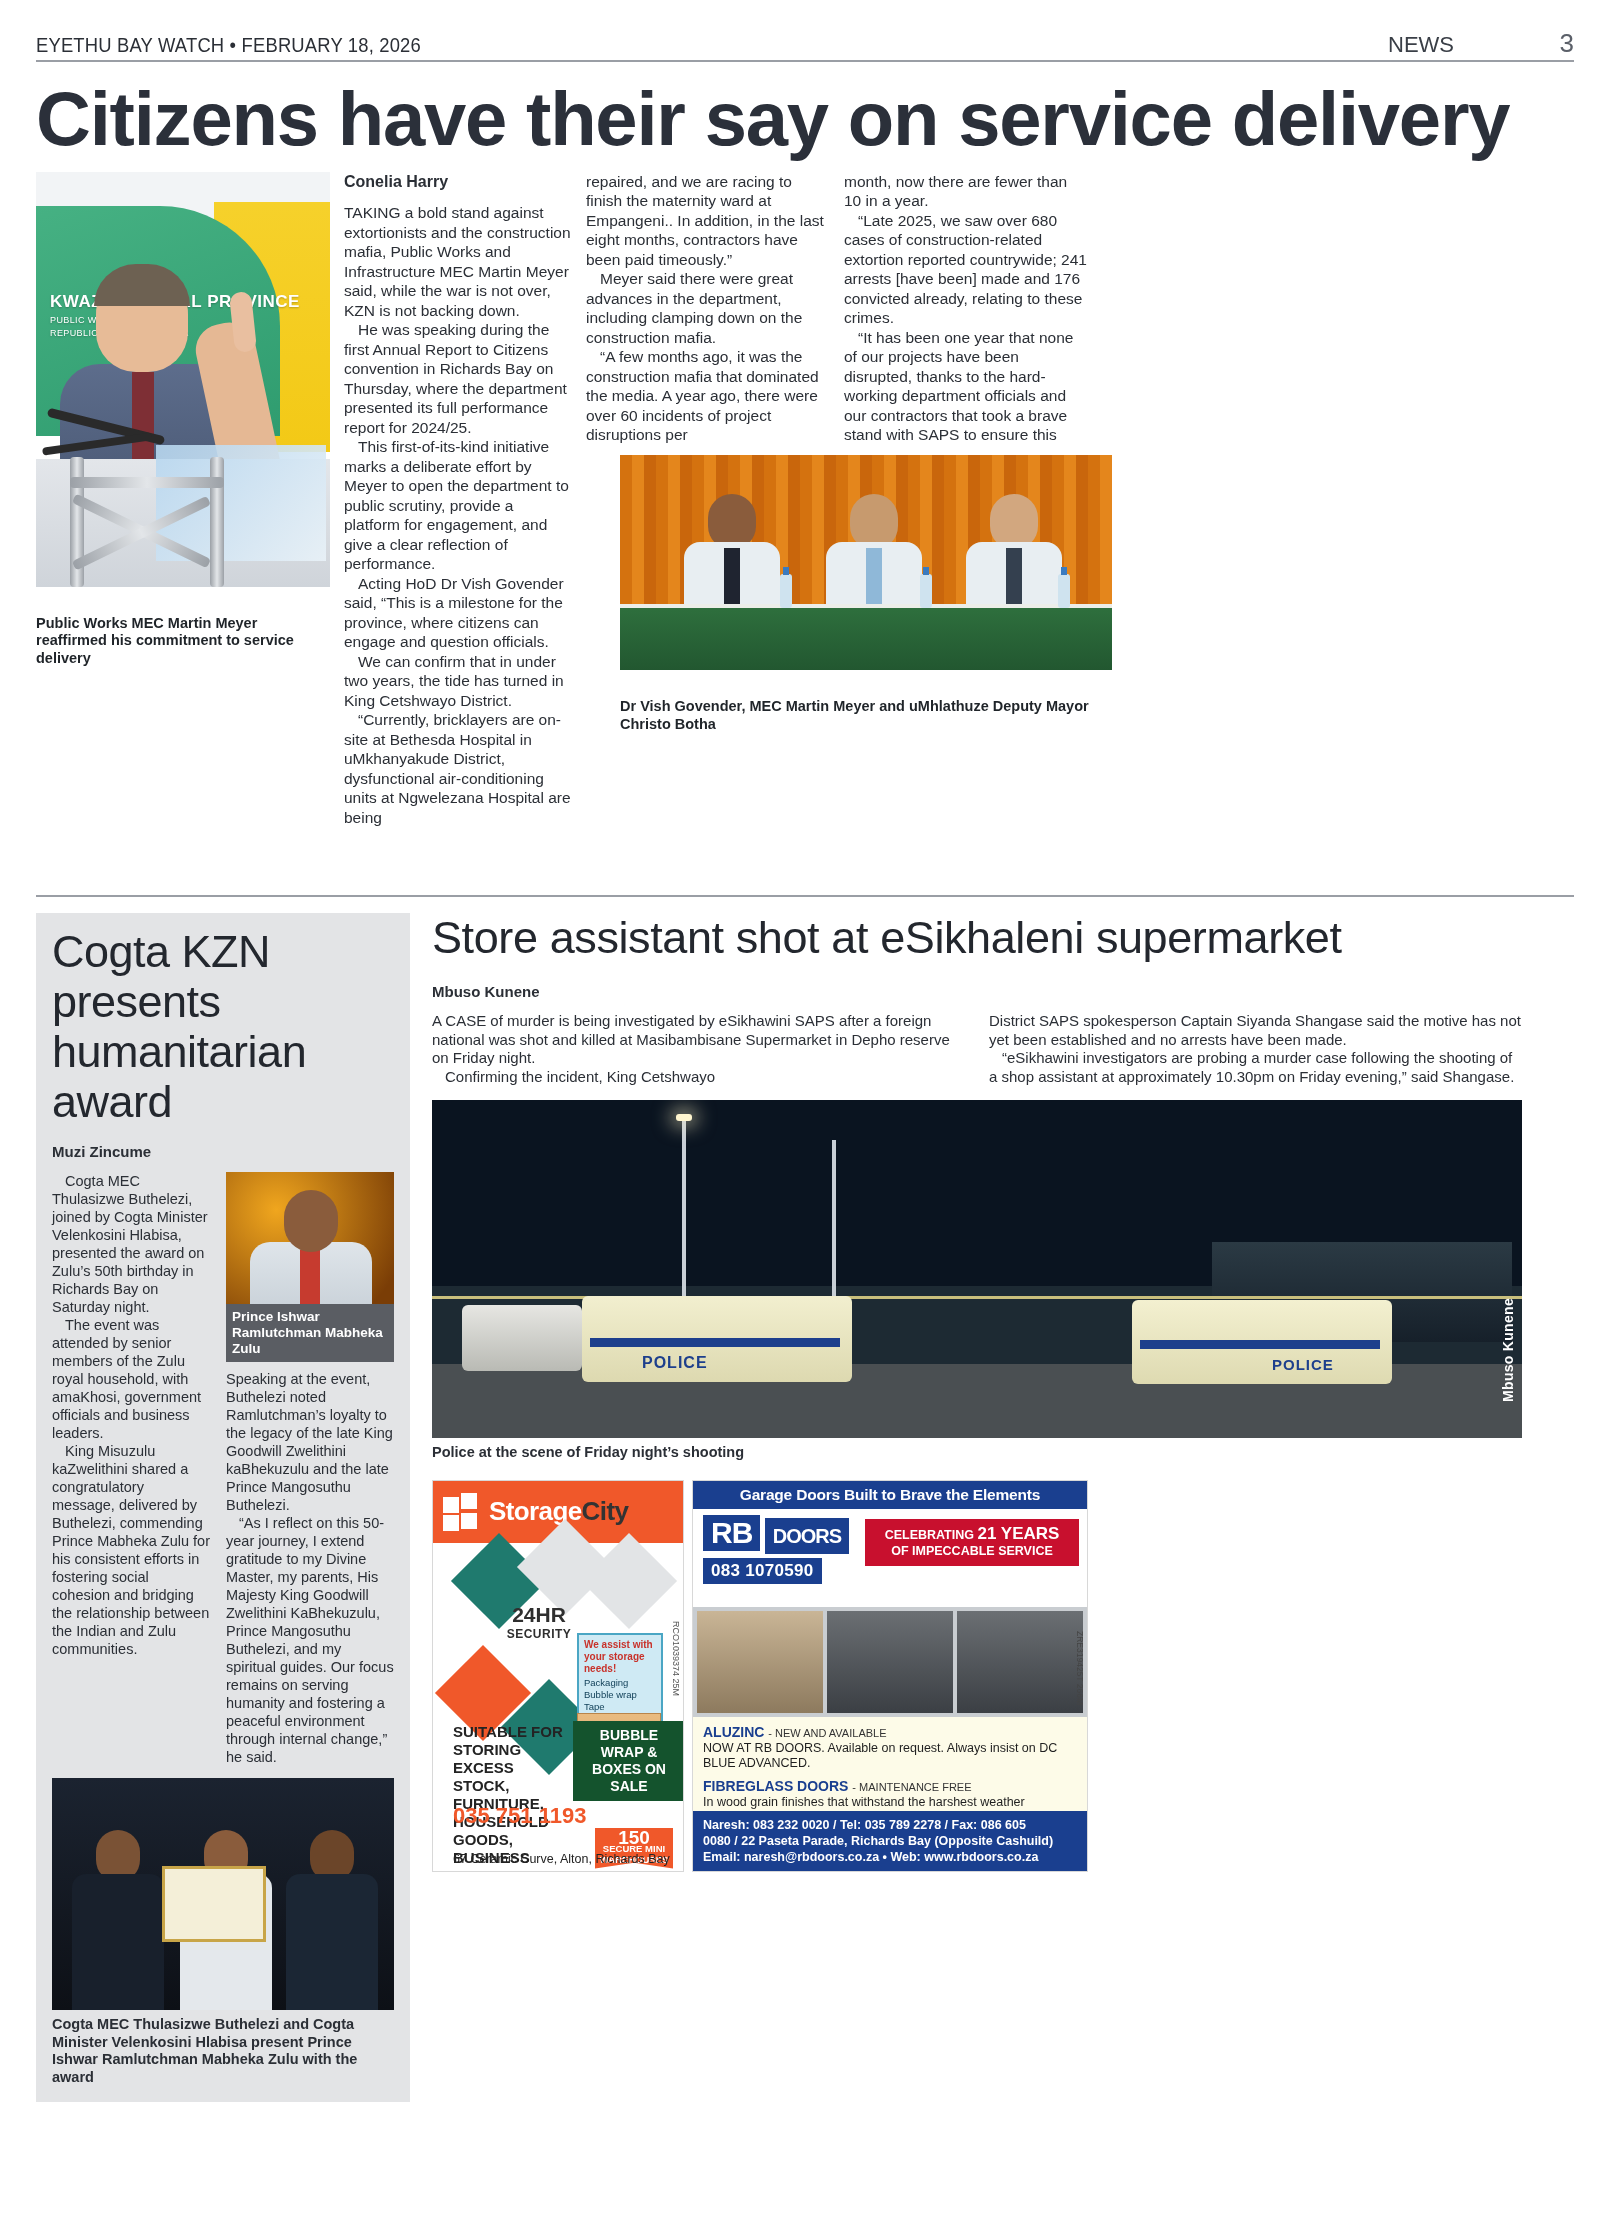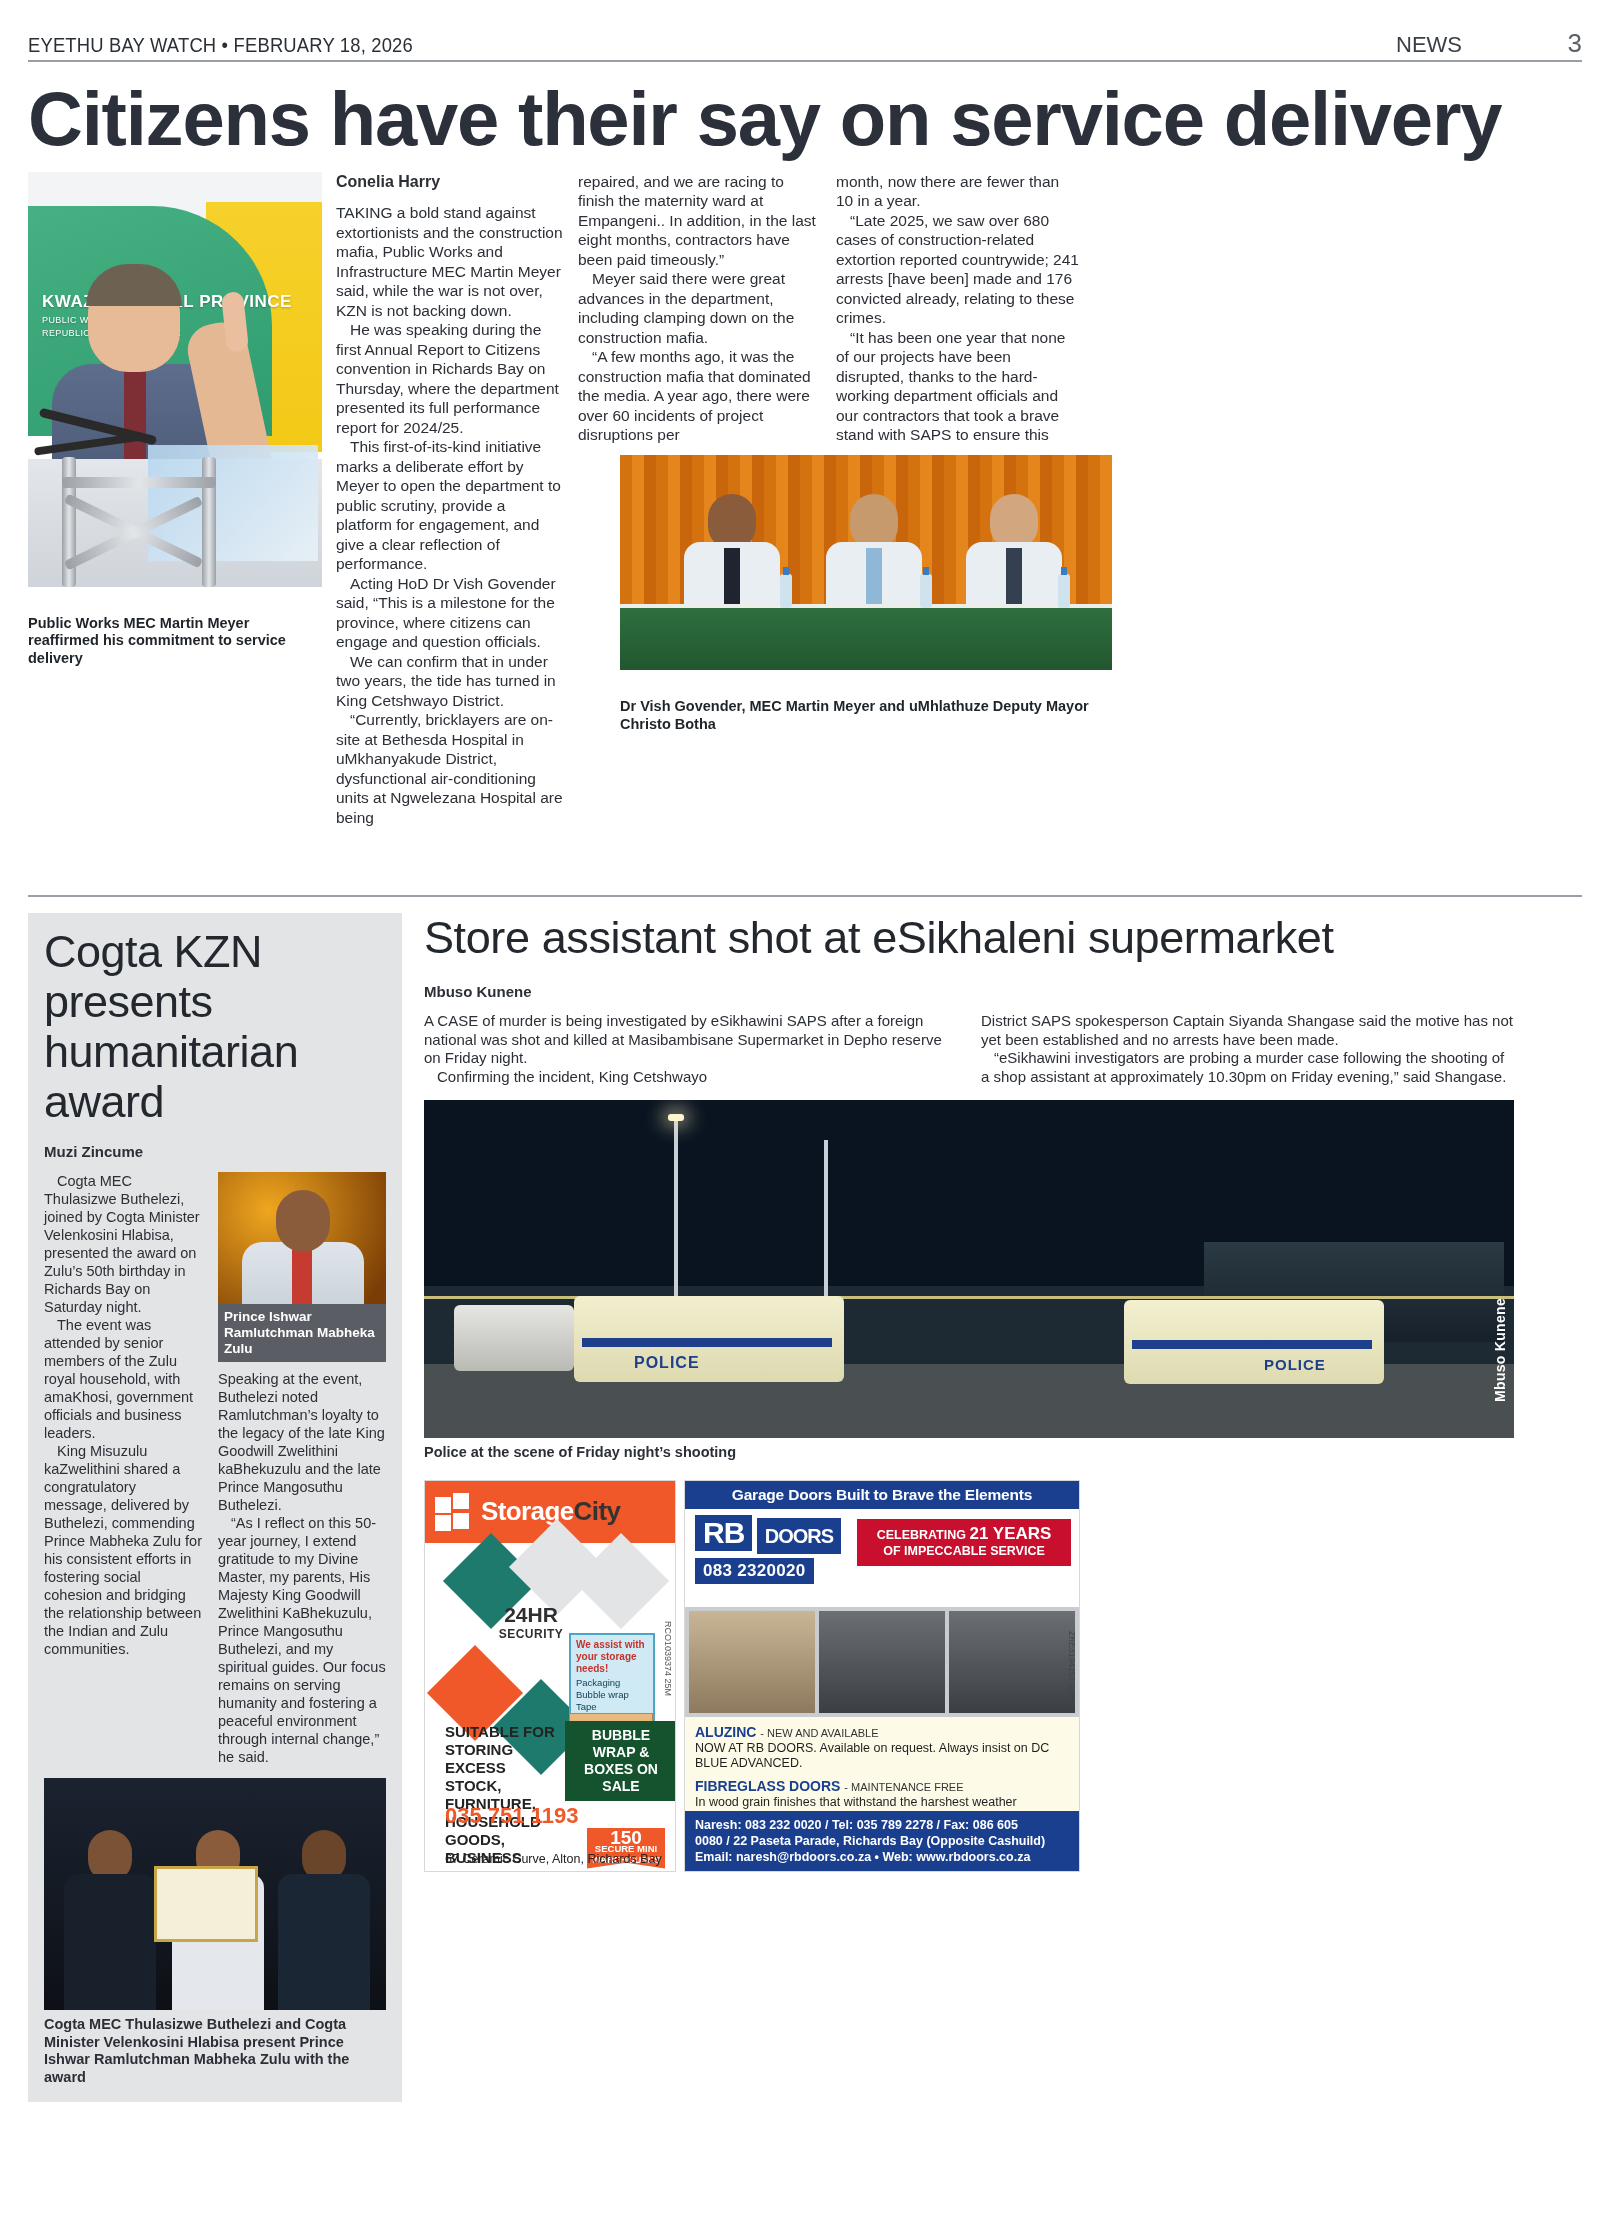--- a/index.html
+++ b/index.html
@@ -4,21 +4,21 @@
 <style>
   * { box-sizing: border-box; margin: 0; padding: 0; }
   body {
     width: 1610px; height: 2224px;
     background: #ffffff;
     font-family: "Liberation Sans", sans-serif;
     color: #2b2f36;
     position: relative;
     overflow: hidden;
   }
-  .page { position: relative; width: 1610px; height: 2224px; padding: 0 28px; }
+  .page { position: relative; width: 1610px; height: 2224px; padding: 0 36px; }
 
   
   .masthead { display: flex; align-items: baseline; padding-top: 28px; height: 54px; }
   .mh-left { font-size: 20px; letter-spacing: .2px; font-family: "Liberation Sans Narrow","Liberation Sans", sans-serif; transform: scaleX(.92); transform-origin: left; white-space: nowrap; }
   .mh-mid { margin-left: auto; font-size: 22px; color: #3a3f47; }
   .mh-right { width: 120px; text-align: right; font-size: 26px; color: #5b6069; }
   .rule-top { border-top: 2px solid #9a9ea5; margin-top: 6px; }
 
   
   h1.headline {
@@ -424,21 +424,21 @@
             <div class="sc-code">RCO1039374 25M</div>
           </div>
         </div>
 
         <div class="ad-rb">
           <div class="rb-top">Garage Doors Built to Brave the Elements</div>
           <div class="rb-mid">
             <div class="rb-logo">
               <div class="rb-rb">RB</div>
               <div class="rb-rb" style="font-size:20px;">DOORS</div>
-              <div class="rb-phone">083 2320020</div>
+              <div class="rb-phone">083 1070590</div>
             </div>
             <div class="rb-cel">
               <span>CELEBRATING</span>
               <b>21 YEARS</b><br>
               <span>OF IMPECCABLE SERVICE</span>
             </div>
           </div>
           <div class="rb-photos">
             <div class="rb-photo lite"></div>
             <div class="rb-photo"></div>

